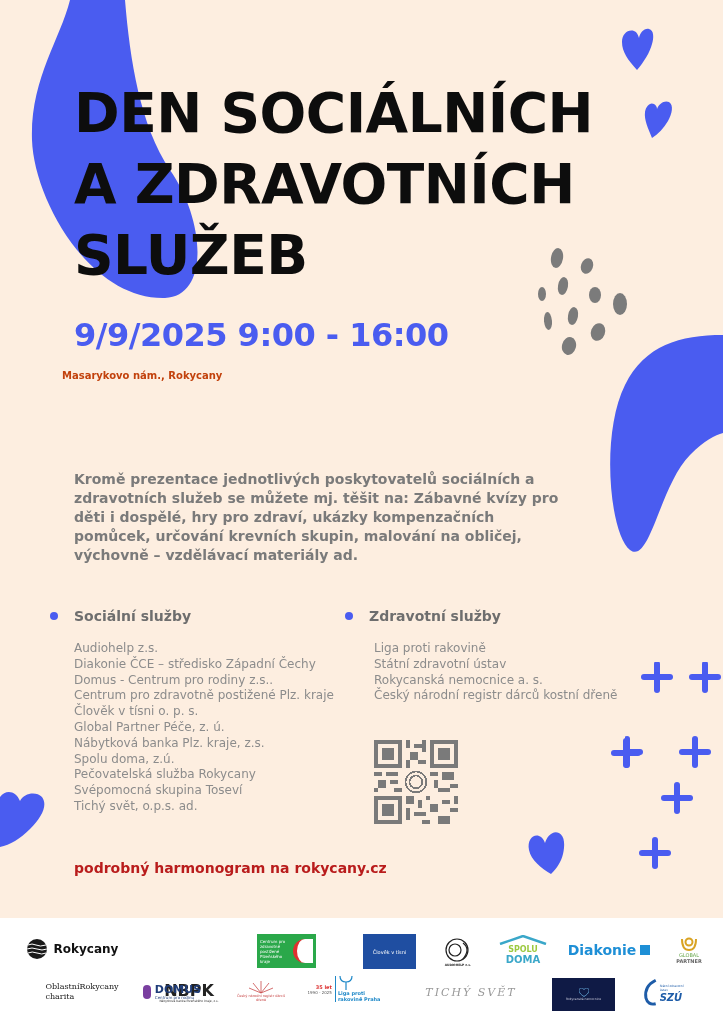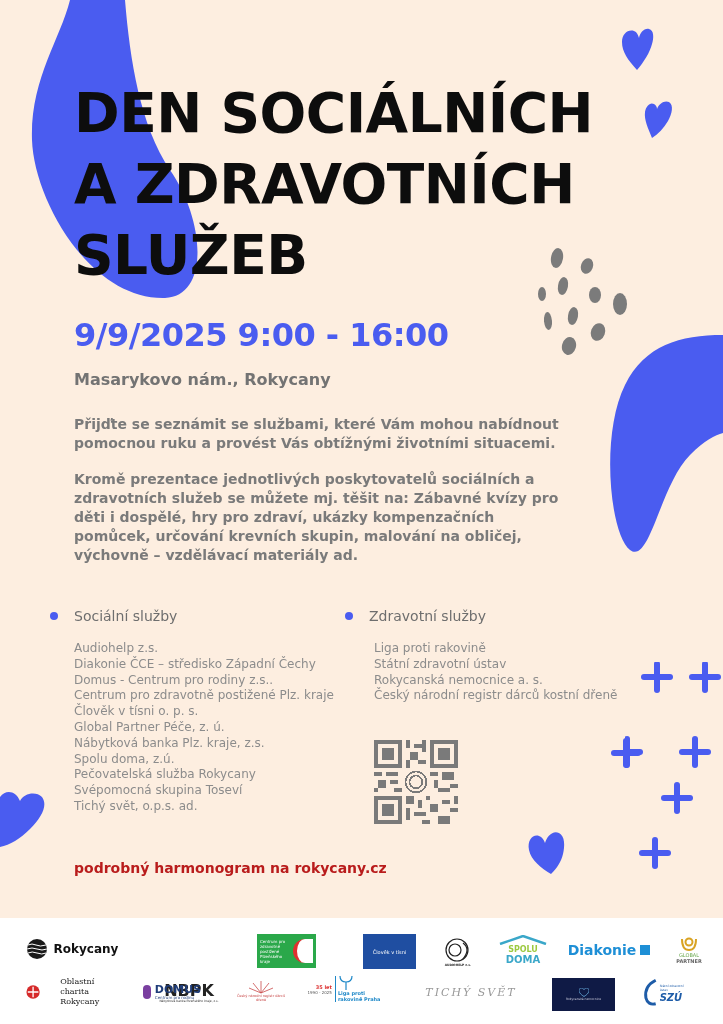--- a/index.html
+++ b/index.html
@@ -14,35 +14,35 @@
     position: absolute; left: 74px; top: 78px; margin: 0;
     font-family: "DejaVu Sans", sans-serif; font-weight: 900;
     font-size: 55px; line-height: 71px; color: #0d0d0d; letter-spacing: -0.5px;
   }
   .title span { display: block; font-weight: bold; }
   .datetime {
     position: absolute; left: 74px; top: 316px; margin: 0;
     font-weight: bold; font-size: 32px; color: #4a5cf0; letter-spacing: -0.5px;
   }
   .place {
-    position: absolute; left: 74px; top: 370px;
-    font-weight: bold; font-size: 16px; color: #737373;
+    position: absolute; left: 62px; top: 370px;
+    font-weight: bold; font-size: 10px; color: #c2410c;
   }
   .para {
     position: absolute; left: 74px; width: 500px; margin: 0;
     font-weight: bold; font-size: 14px; line-height: 19px; color: #7a7a7a;
   }
   .para1 { top: 415px; }
   .para2 { top: 470px; }
   .col { position: absolute; top: 605px; }
   .col-left { left: 50px; }
   .col-right { left: 345px; }
   .col-head { display: flex; align-items: center; height: 22px; }
   .bullet { width: 8px; height: 8px; border-radius: 50%; background: #4a5cf0; display: inline-block; }
-  .col-head-label { margin-left: 16px; font-weight: normal; font-size: 14px; color: #6e6e6e; }
+  .col-head-label { margin-left: 16px; font-weight: bold; font-size: 14px; color: #6e6e6e; }
   .col-list { list-style: none; padding: 0; margin: 14px 0 0 24px; }
   .col-right .col-list { margin-left: 29px; }
   .col-list li { font-size: 12px; line-height: 15.8px; color: #8c8c8c; white-space: nowrap; }
   .schedule {
     position: absolute; left: 74px; top: 860px;
     font-weight: bold; font-size: 14px; color: #b91c1c; text-decoration: none;
   }
   .qr { position: absolute; left: 374px; top: 740px; width: 84px; height: 84px; }
 
   .logos { position: absolute; left: 0; top: 918px; width: 723px; height: 106px; background: #ffffff; }
@@ -114,21 +114,20 @@
 
   <h1 class="title">
     <span>DEN SOCIÁLNÍCH</span>
     <span>A ZDRAVOTNÍCH</span>
     <span>SLUŽEB</span>
   </h1>
 
   <h2 class="datetime">9/9/2025 9:00 - 16:00</h2>
   <div class="place">Masarykovo nám., Rokycany</div>
 
-  <p class="para para1">Přijďte se seznámit se službami, které Vám mohou nabídnout pomocnou ruku a provést Vás obtížnými životními situacemi.</p>
   <p class="para para2">Kromě prezentace jednotlivých poskytovatelů sociálních a zdravotních služeb se můžete mj. těšit na: Zábavné kvízy pro děti i dospělé, hry pro zdraví, ukázky kompenzačních pomůcek, určování krevních skupin, malování na obličej, výchovně – vzdělávací materiály ad.</p>
 
   <div class="col col-left">
     <div class="col-head">
       <span class="bullet"></span>
       <span class="col-head-label">Sociální služby</span>
     </div>
     <ul class="col-list">
       <li>Audiohelp z.s.</li>
       <li>Diakonie ČCE – středisko Západní Čechy</li>
@@ -267,21 +266,21 @@
     </svg>
     <span style="font-size:5px;color:#6aa84f;line-height:6px;">GLOBAL</span>
     <span style="font-size:5px;font-weight:bold;color:#666;line-height:6px;">PARTNER</span>
   </div>
 
   <div class="logo" style="left:26px;top:62px;width:92px;height:24px;">
     <svg width="16" height="16" viewBox="0 0 16 16">
       <circle cx="8" cy="8" r="7.5" fill="#d62a2a"></circle>
         <path d="M8 2 V14 M2 8 H14" stroke="#fff" stroke-width="1.5"></path>
     </svg>
-    <span style="display:flex;flex-direction:column;margin-left:20px;">
+    <span style="display:flex;flex-direction:row;margin-left:20px;">
       <span style="font-family:'DejaVu Serif',serif;font-size:8px;color:#222;line-height:10px;">Oblastní charita</span>
       <span style="font-family:'DejaVu Serif',serif;font-size:8px;color:#222;line-height:10px;">Rokycany</span>
     </span>
   </div>
 
   <div class="logo" style="left:141px;top:63px;width:62px;height:22px;">
     <span style="width:8px;height:14px;background:#7a3fa0;border-radius:4px;"></span>
     <span style="display:flex;flex-direction:column;margin-left:4px;">
       <span style="font-size:11px;font-weight:bold;color:#1f3d7a;line-height:11px;">DOMUS</span>
       <span style="font-size:4px;color:#1f3d7a;">Centrum pro rodinu</span>

